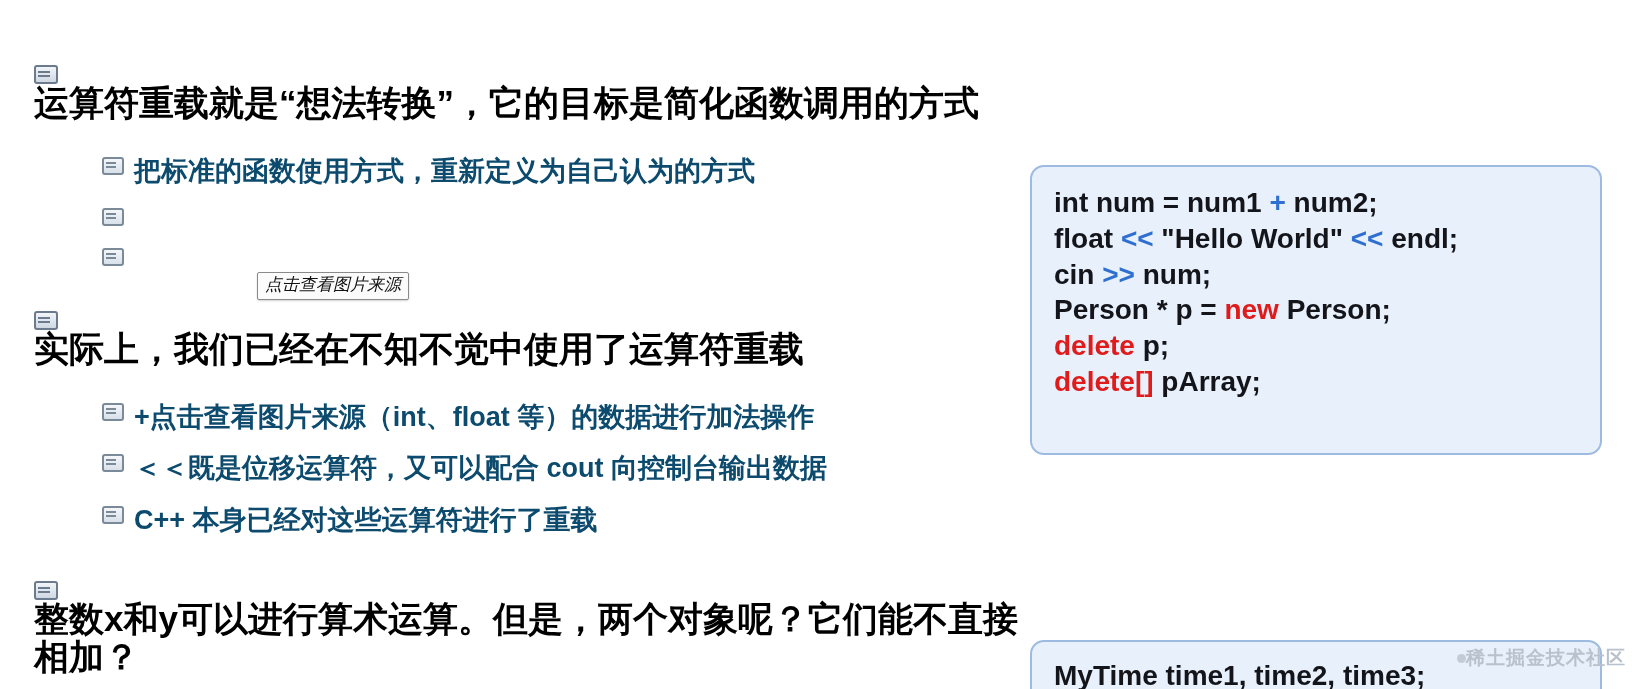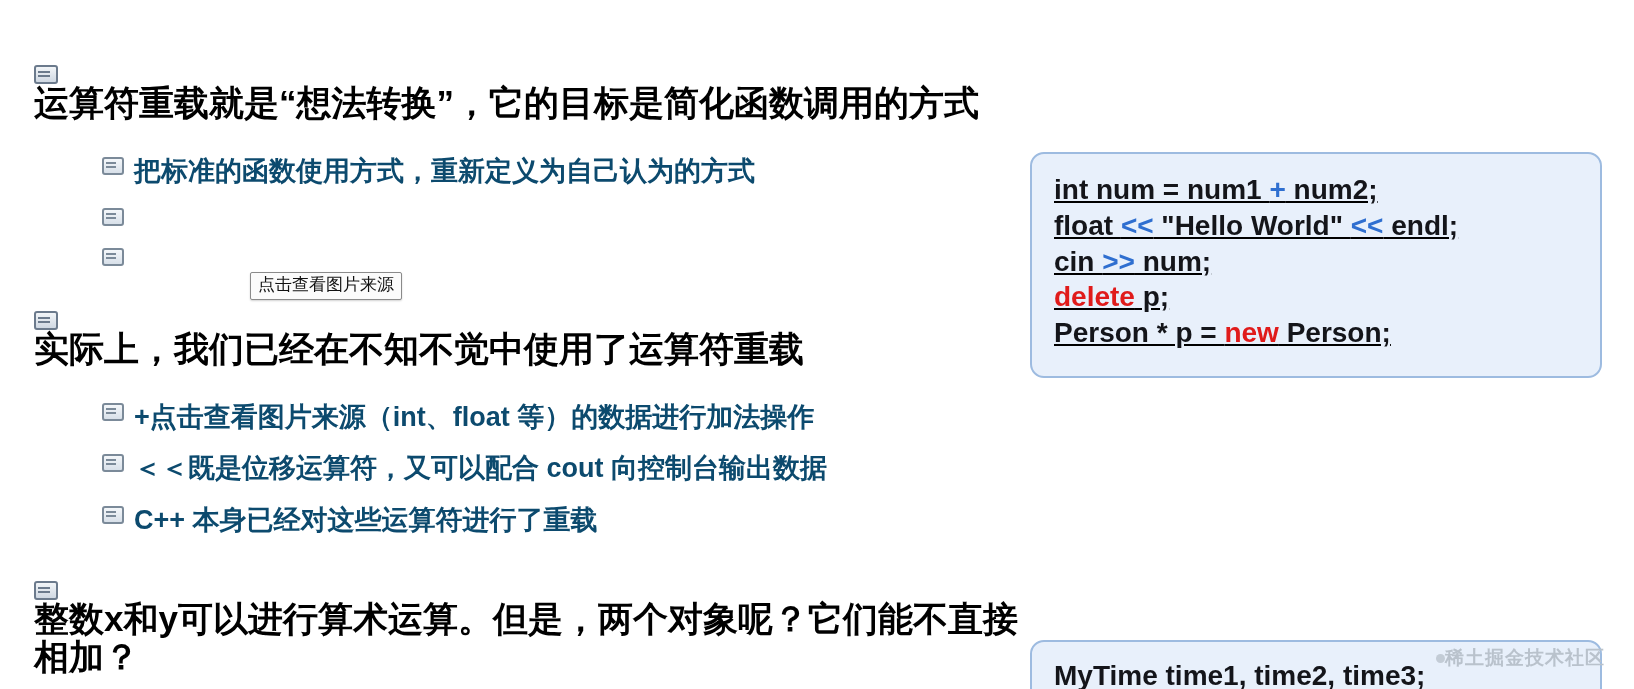--- a/index.html
+++ b/index.html
@@ -97,49 +97,49 @@
   }
   .l1-row { margin-top: 11px; flex-direction: column; }
   .l2-row { margin-left: 68px; }
 
   .sp-1 { height: 34px; }
   .sp-2 { height: 22px; }
 
   
   .tooltip {
     position: absolute;
-    left: 250px;
+    left: 257px;
     top: 272px;
     background: #fbfbfb;
     border: 1px solid #8a8a8a;
     border-radius: 2px;
     font-size: 17px;
     color: #111;
     padding: 3px 7px 4px 7px;
     font-weight: normal;
     line-height: 1.1;
     box-shadow: 0 1px 2px rgba(0,0,0,0.18);
     white-space: nowrap;
+    font-style: italic;
   }
 
   
   .codebox {
     position: absolute;
     background: #e8f0fb;
     border: 2px solid #9dbbe0;
     border-radius: 14px;
     box-sizing: border-box;
   }
   .codebox-1 {
     left: 1030px;
-    top: 152px;
+    top: 165px;
     width: 572px;
-    height: 226px;
+    height: 290px;
     padding: 18px 18px 12px 22px;
-    text-decoration: underline;
   }
   .codebox-2 {
     left: 1030px;
     top: 640px;
     width: 572px;
     height: 120px;
     padding: 16px 18px 12px 22px;
   }
   .code-line {
     font-family: "Liberation Sans", sans-serif;
@@ -148,21 +148,21 @@
     color: #14151a;
     line-height: 1.28;
     white-space: pre;
   }
   .kw-red { color: #e01b1b; }
   .op-blue { color: #2f6fd0; }
 
   
   .watermark {
     position: absolute;
-    right: 29px;
+    right: 8px;
     top: 645px;
     font-size: 19px;
     color: #b9c2cc;
     font-weight: bold;
     letter-spacing: 1px;
     display: flex;
     align-items: center;
     gap: 0;
   }
   .wm-dot {
@@ -248,22 +248,23 @@
 
   </div>
 
   <div class="tooltip">点击查看图片来源</div>
 
   <div class="codebox codebox-1">
     <div class="code-lines" id="code1">
         <div class="code-line"><span>int num = num1 </span><span class="op-blue">+</span><span> num2;</span></div>
         <div class="code-line"><span>float </span><span class="op-blue">&lt;&lt;</span><span> "Hello World" </span><span class="op-blue">&lt;&lt;</span><span> endl;</span></div>
         <div class="code-line"><span>cin </span><span class="op-blue">&gt;&gt;</span><span> num;</span></div>
+        <div class="code-line"><span>Person * p = </span><span class="kw-red">new</span><span> Person;</span></div>
         <div class="code-line"><span class="kw-red">delete</span><span> p;</span></div>
-        <div class="code-line"><span>Person * p = </span><span class="kw-red">new</span><span> Person;</span></div>
+        <div class="code-line"><span class="kw-red">delete[]</span><span> pArray;</span></div>
       </div>
   </div>
 
   <div class="codebox codebox-2">
     <div class="code-lines" id="code2">
         <div class="code-line"><span>MyTime time1, time2, time3;</span></div>
       </div>
   </div>
 
   <div class="watermark">

